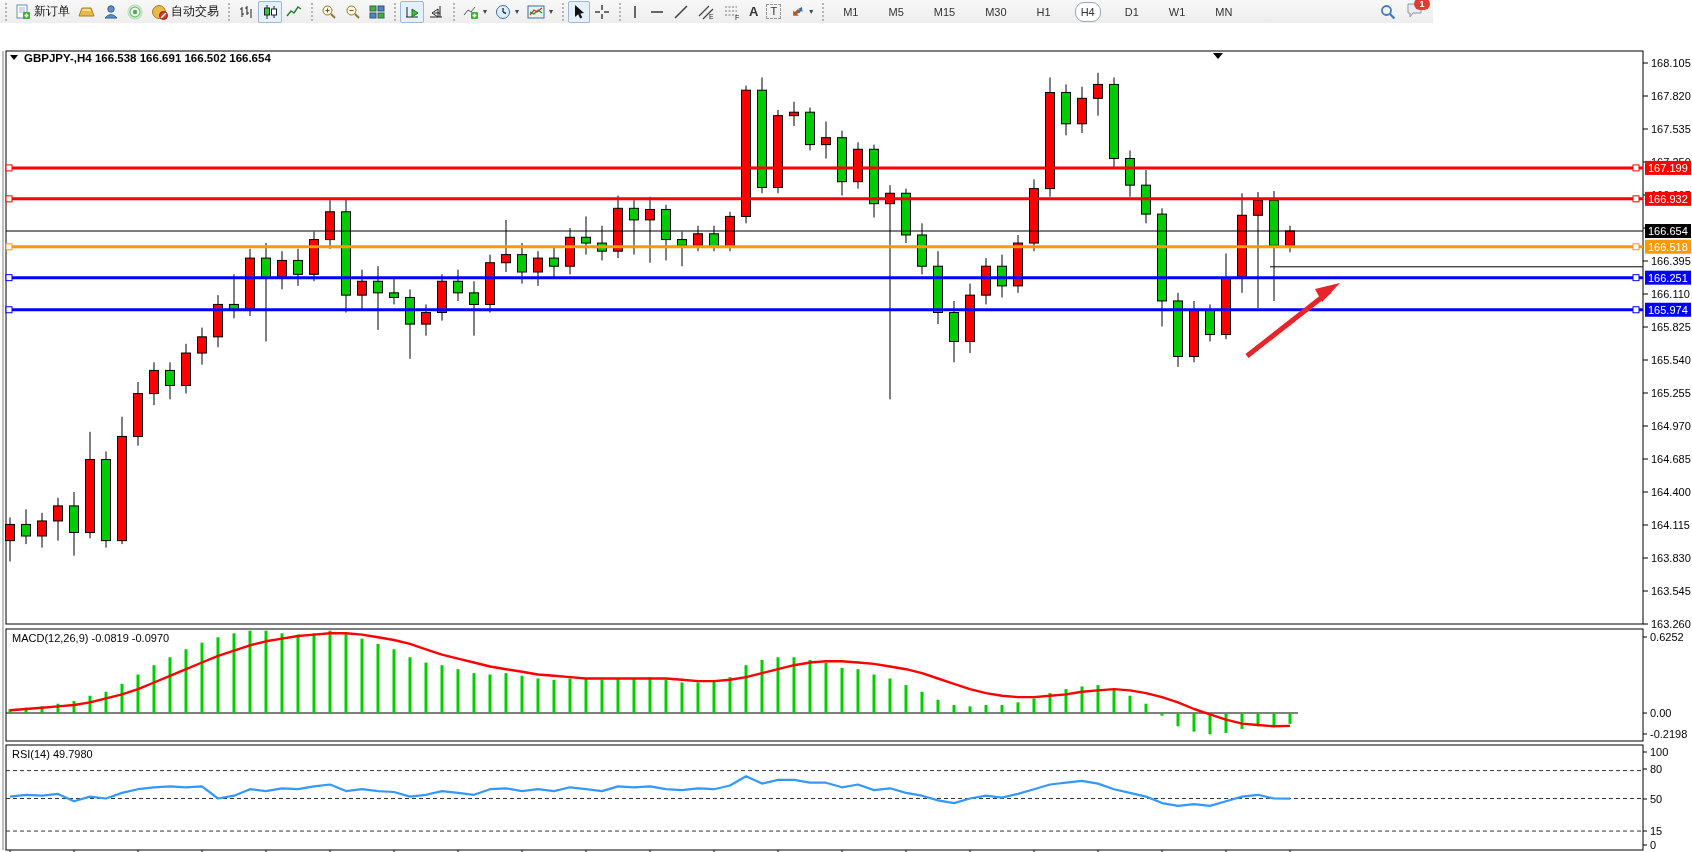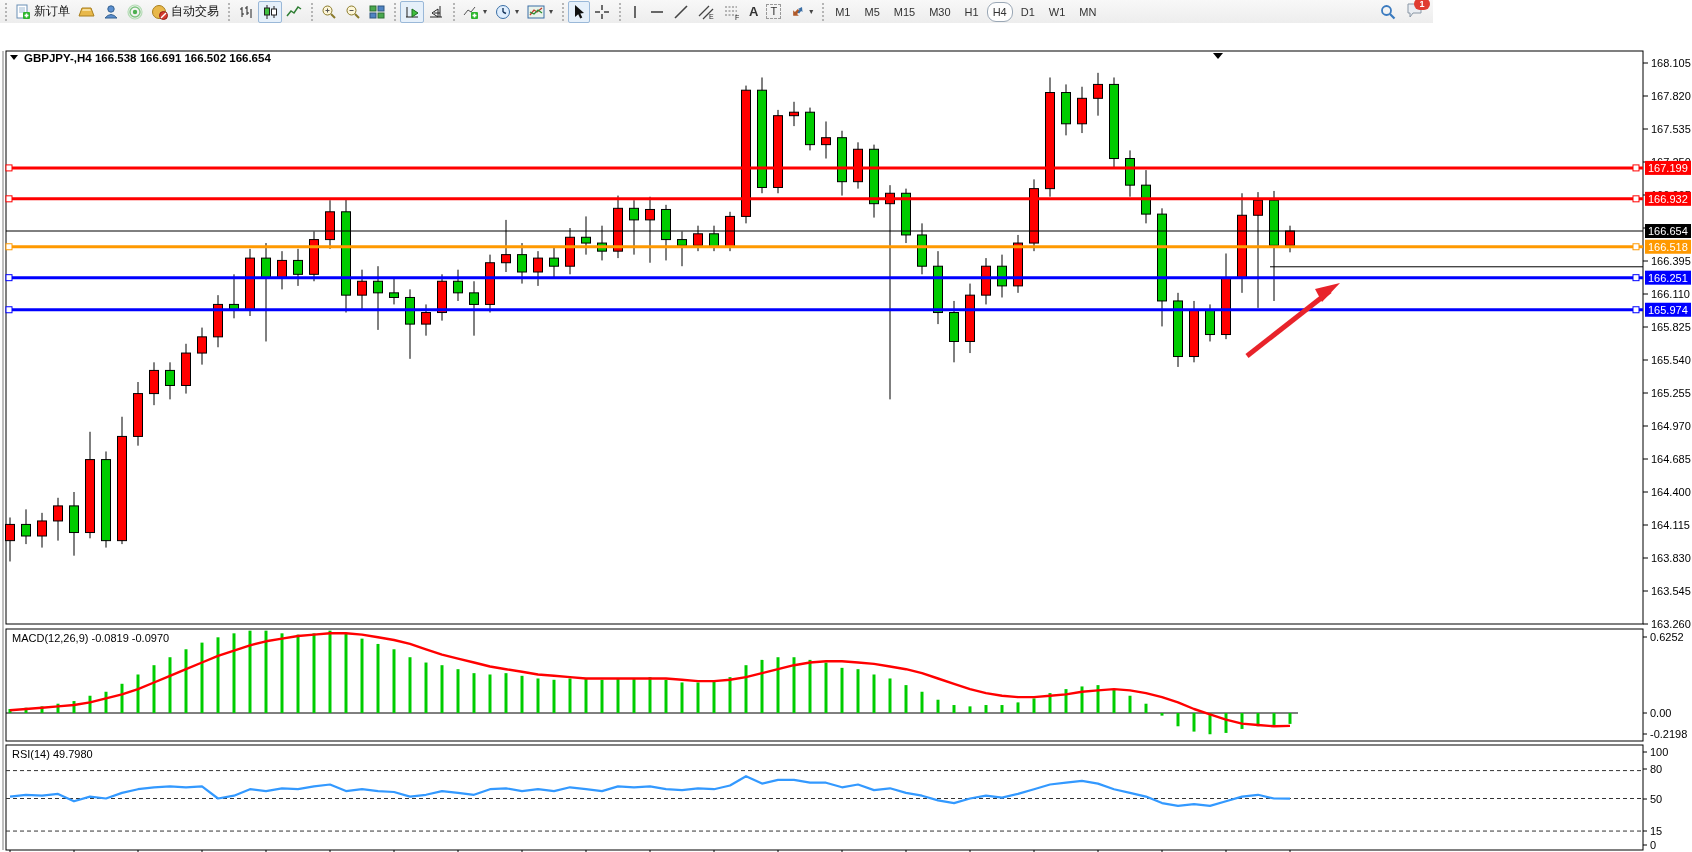--- a/index.html
+++ b/index.html
@@ -13,21 +13,21 @@
     display:flex;align-items:center;font-size:12px;color:#222;white-space:nowrap;}
   .grip{width:7px;height:18px;margin:0 2px;
     background-image:radial-gradient(circle,#b5b5b5 1px,transparent 1.2px);
     background-size:4px 4px;background-position:center;background-repeat:repeat-y;}
   .btn{display:inline-flex;align-items:center;gap:3px;height:20px;padding:0 3px;
     border:1px solid transparent;border-radius:2px;cursor:default;}
   .btn.pressed{background:#e6f0fa;border-color:#9ab8d8;}
   .btn .cn{font-size:12px;color:#111;}
   .caret{font-size:8px;color:#444;margin-left:1px;}
   .tf{padding:0 5px;height:18px;display:inline-flex;align-items:center;
-    font-size:11px;color:#333;border:1px solid transparent;margin:0 1px;}
+    font-size:11px;color:#333;border:1px solid transparent;margin:0 9px;}
   .tf.pressed{background:#fdfdfd;border-color:#9aa7b5;border-radius:9px;}
   #tb-right{margin-left:auto;display:flex;align-items:center;padding-right:10px;gap:10px;}
   .ic{display:inline-block;line-height:0;}
   #notif{position:relative;}
   #notif-badge{position:absolute;top:-4px;right:-7px;background:#e03c31;color:#fff;
     border-radius:7px;font-size:9px;min-width:12px;height:12px;line-height:12px;
     text-align:center;padding:0 2px;font-weight:bold;}
 
   
   #chartwrap{position:absolute;top:23px;left:0;width:1692px;height:829px;background:#ffffff;}

